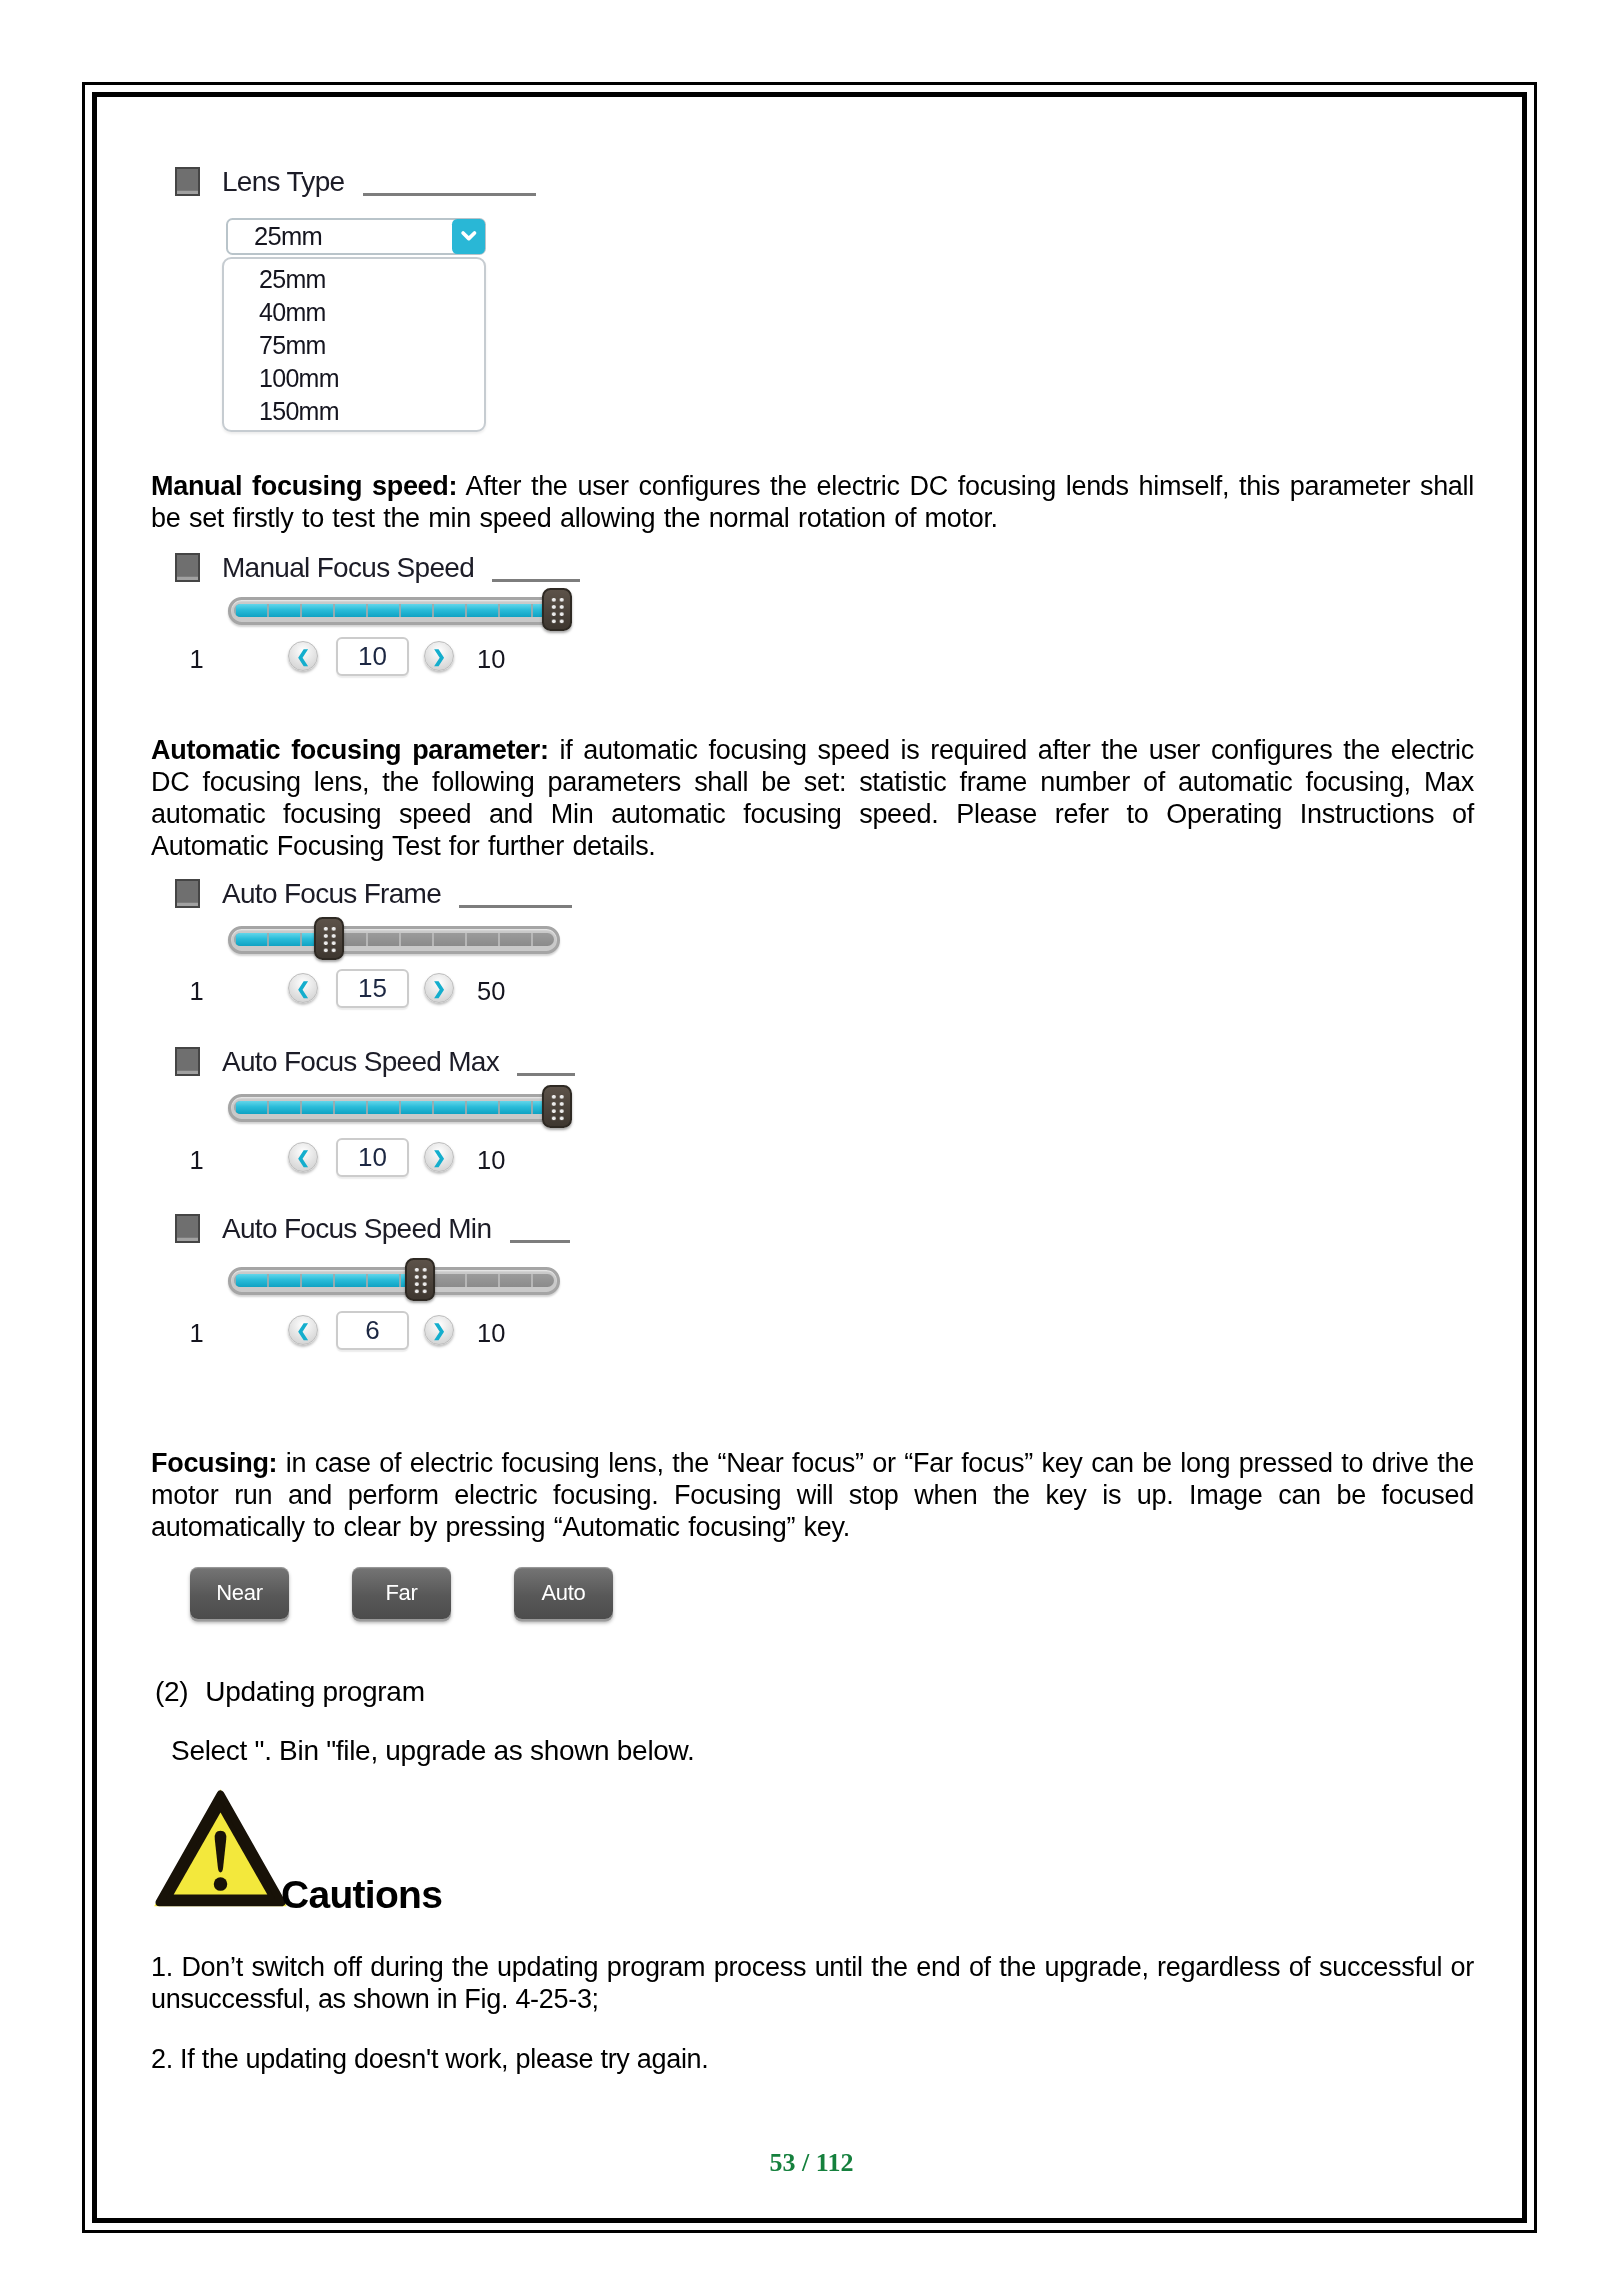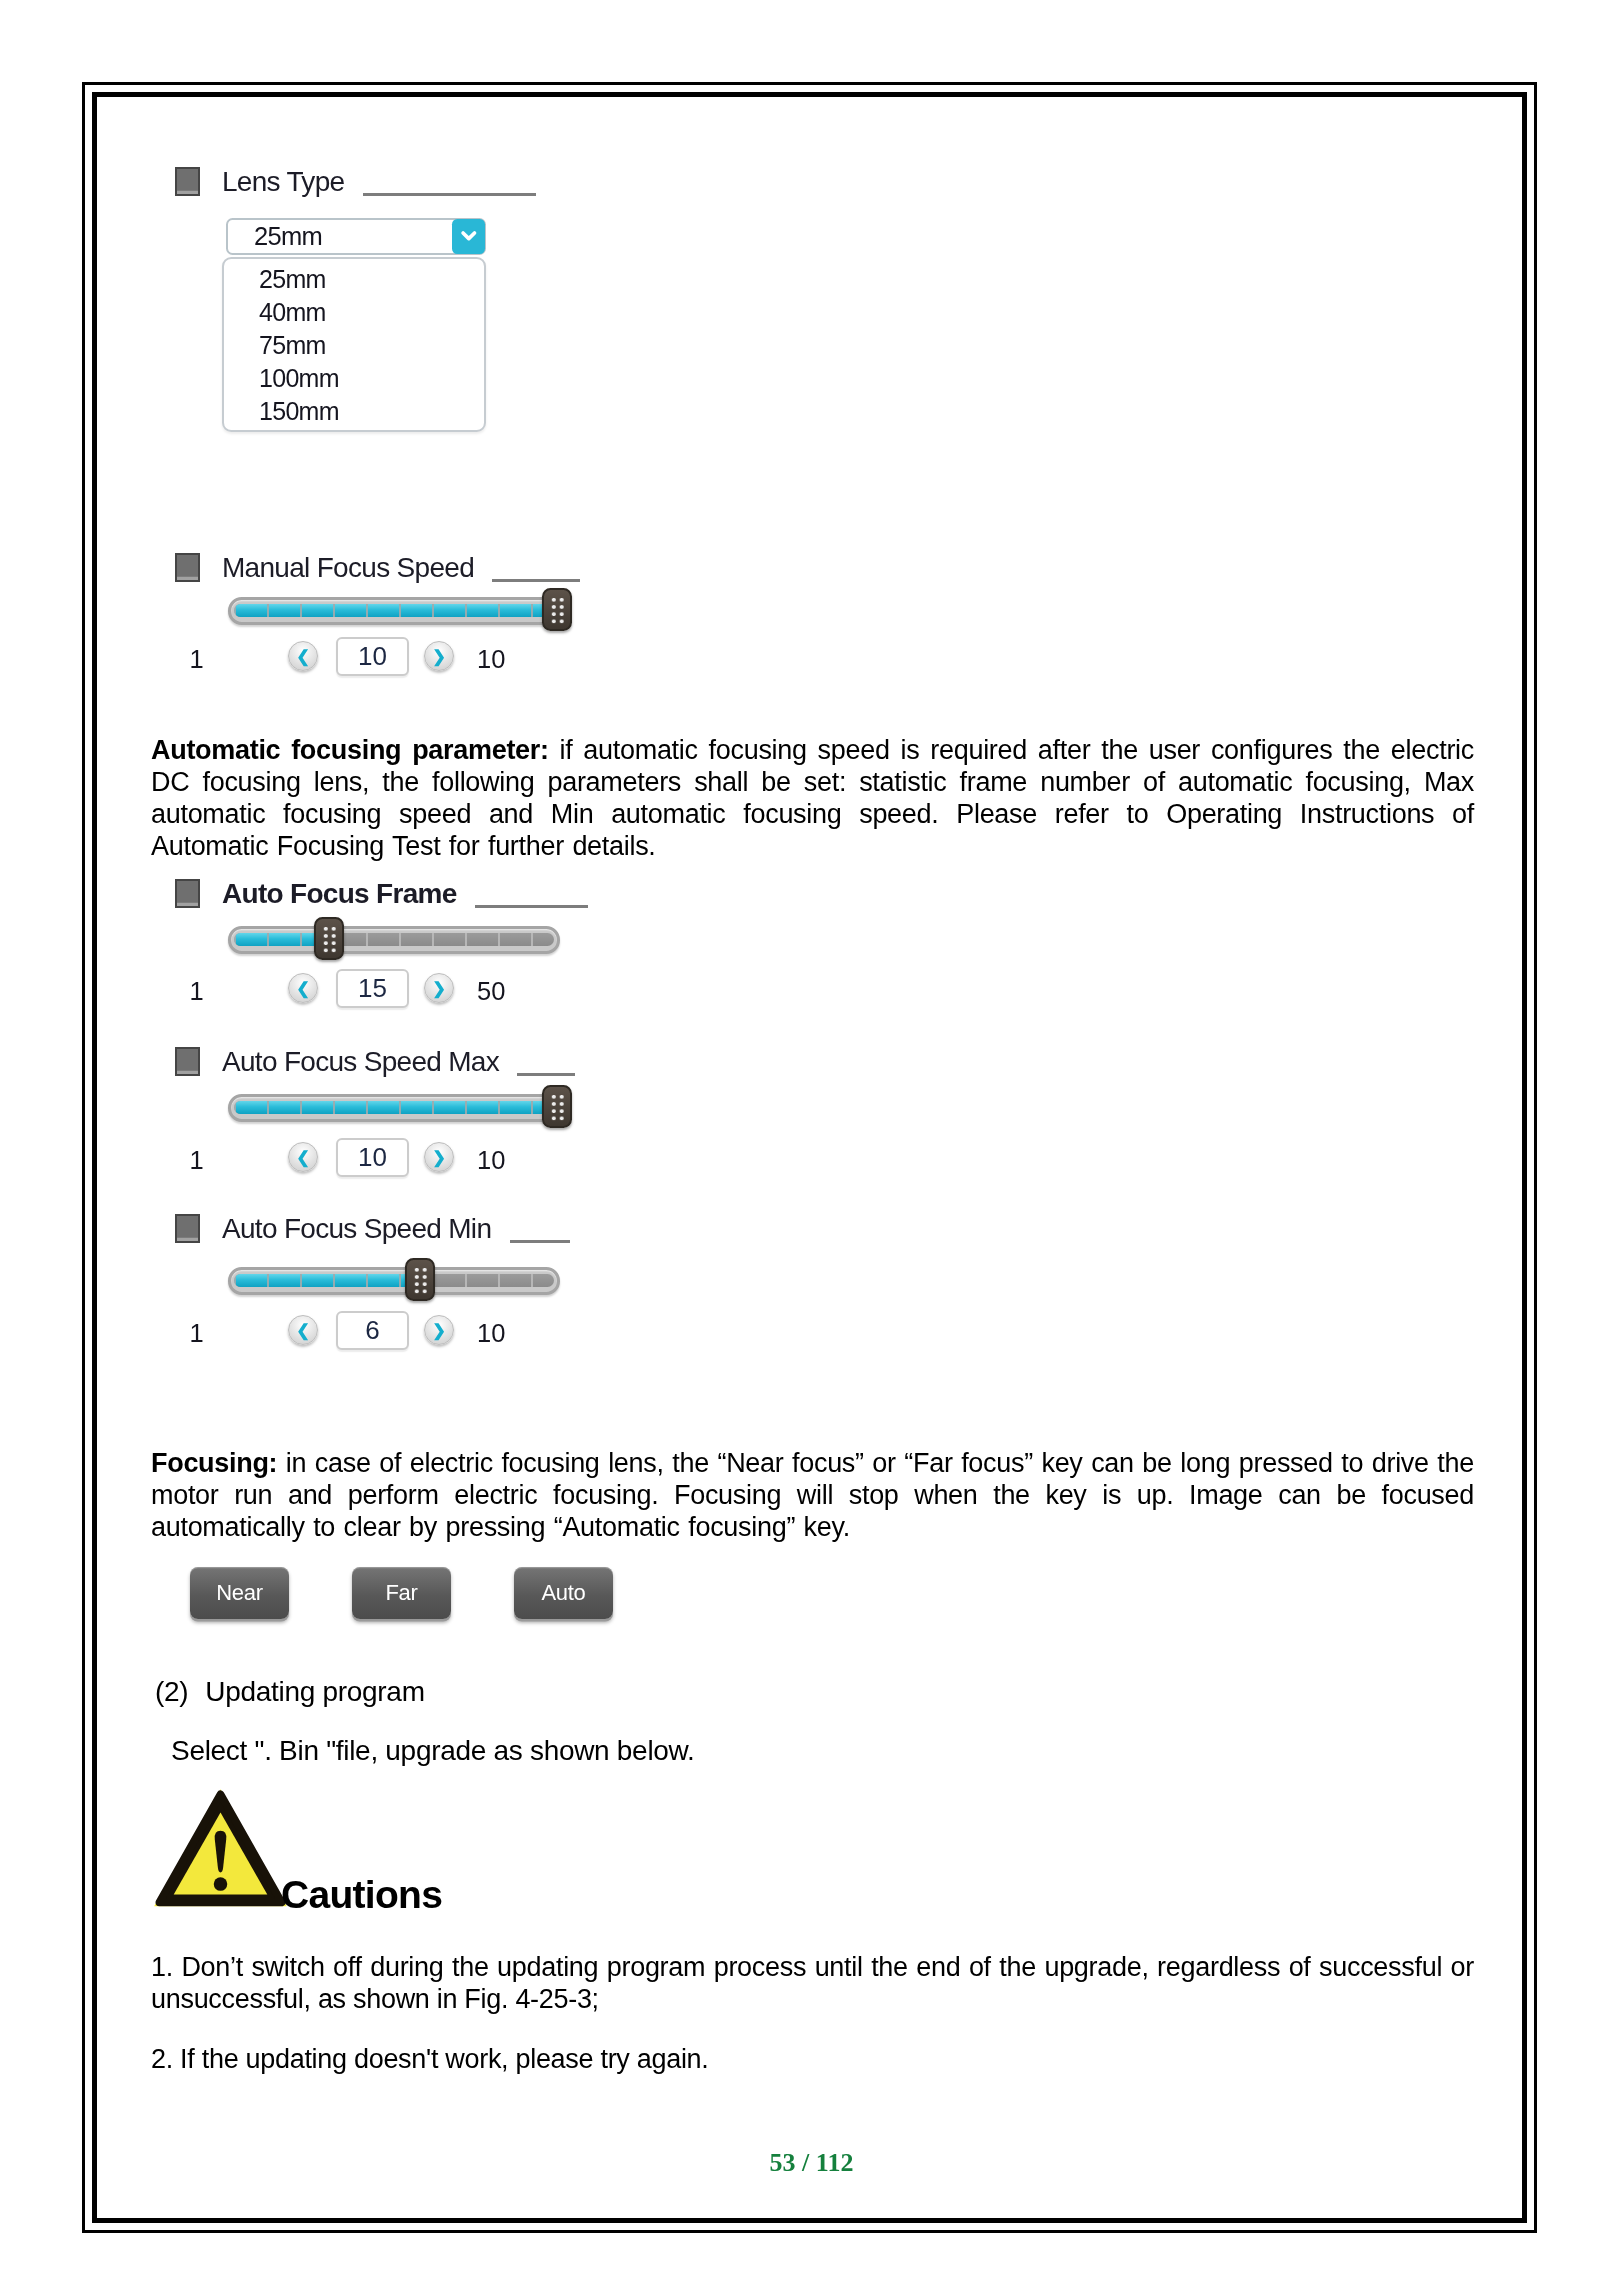--- a/index.html
+++ b/index.html
@@ -105,20 +105,21 @@
   </div>
 
   <div class="dd-list">
     <div class="dd-item">25mm</div>
     <div class="dd-item">40mm</div>
     <div class="dd-item">75mm</div>
     <div class="dd-item">100mm</div>
     <div class="dd-item">150mm</div>
   </div>
 
+  <p class="para" style="top:444px;"><b>Manual focusing speed:</b><span> After the user configures the electric DC focusing lends himself, this parameter shall be set firstly to test the min speed allowing the normal rotation of motor.</span></p>
 
   <div class="ctl-row" style="left:175px;top:550px;">
     <span class="chk"></span>
     <span class="ctl-label">Manual Focus Speed</span>
     <span class="ctl-line w-mfs"></span>
   </div>
   <div class="slider" style="left:228px;top:597px;">
     <div class="track"></div>
     <div class="fill" style="width: 100%;"></div>
     <div class="knob" style="left: 100%;">
@@ -134,21 +135,21 @@
         <span>10</span>
       </span>
     <span class="step-btn inc">
         <span>❯</span>
       </span>
     <span class="maxv">10</span>
   </div>
 
   <p class="para" style="top:708px;"><b>Automatic focusing parameter:</b><span> if automatic focusing speed is required after the user configures the electric DC focusing lens, the following parameters shall be set: statistic frame number of automatic focusing, Max automatic focusing speed and Min automatic focusing speed. Please refer to Operating Instructions of Automatic Focusing Test for further details.</span></p>
 
-  <div class="ctl-row" style="left:175px;top:876px;font-weight:bold;">
+  <div class="ctl-row" style="left:175px;top:876px;">
     <span class="chk"></span>
     <span class="ctl-label">Auto Focus Frame</span>
     <span class="ctl-line w-aff"></span>
   </div>
   <div class="slider" style="left:228px;top:926px;">
     <div class="track"></div>
     <div class="fill" style="width: 30%;"></div>
     <div class="knob" style="left: 30%;">
         <div class="grip"></div>
       </div>

